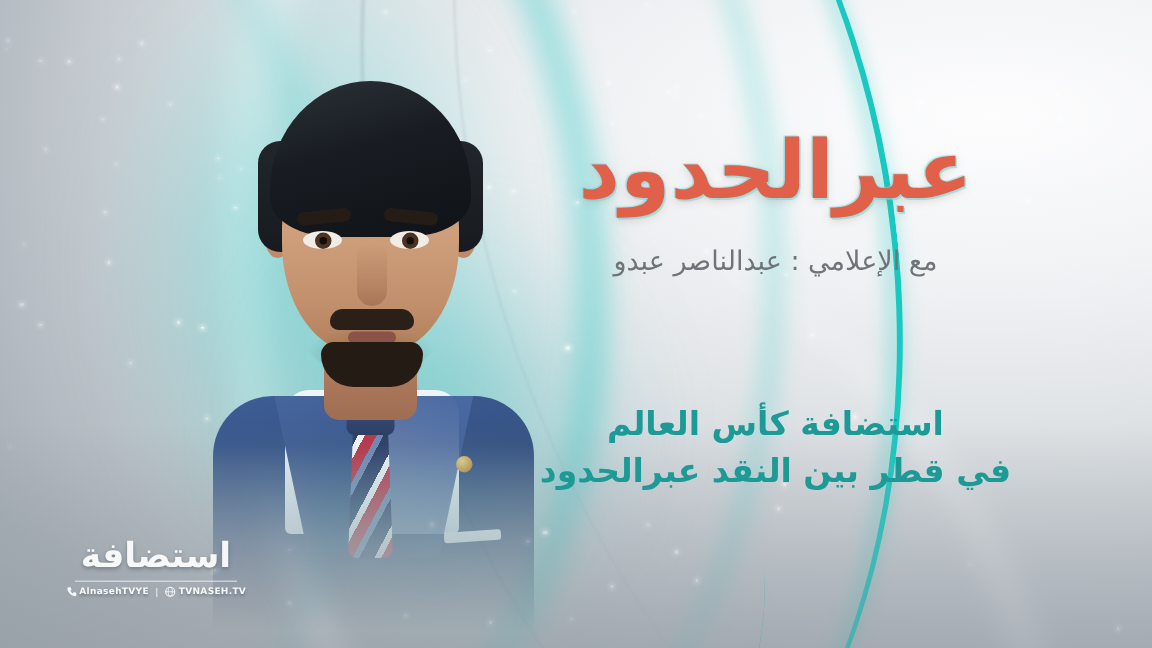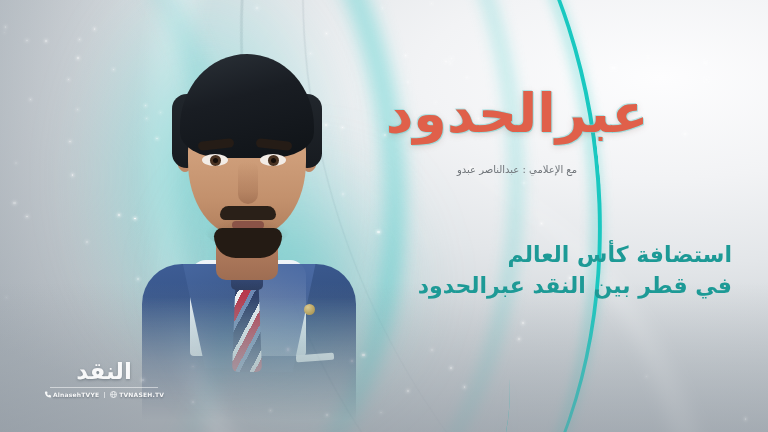--- a/index.html
+++ b/index.html
@@ -374,30 +374,31 @@
     line-height:1.05;
     text-shadow:
       0 0 1px rgba(120,215,215,0.9),
       1px 1px 0 rgba(120,215,215,0.55),
       -1px -1px 0 rgba(120,215,215,0.45),
       0 2px 6px rgba(150,120,110,0.25);
     text-align: center;
   }
   #presenter-line {
     margin-top:20px;
-    font-size:10px;
+    font-size:18px;
     color:#6f7479;
     line-height:1.3;
     font-weight:normal;
   }
 
   #headline-block {
     position:absolute;
-    right:36px; top:239px;
+    right:36px; top:268px;
     width:430px;
+    text-align:center;
     direction:rtl;
     color:#1d9a96;
     font-weight:bold;
     font-size:22px;
     line-height:1.42;
   }
   #headline-block .hl { display:block; white-space:nowrap; }
 
   
   #channel-logo {
@@ -598,21 +599,21 @@
     <div id="program-title">عبرالحدود</div>
     <div id="presenter-line">مع الإعلامي : عبدالناصر عبدو</div>
   </div>
 
   <div id="headline-block">
     <span class="hl">استضافة كأس العالم</span>
     <span class="hl">في قطر بين النقد عبرالحدود</span>
   </div>
 
   <div id="channel-logo">
-    <div id="logo-word">النقد</div>
+    <div id="logo-word">استضافة</div>
     <div id="logo-rule"></div>
     <div id="logo-handles">
       <span class="h-item">
         <svg class="h-ico" viewBox="0 0 16 16">
           <path d="M4 1h3l1.5 4-2 1.5a9 9 0 004 4L12 8.5 16 10v3a2 2 0 01-2 2A13 13 0 012 3a2 2 0 012-2z" fill="#ffffff"></path>
         </svg>
         <span class="h-strong">AlnasehTVYE</span>
       </span>
       <span class="hsep"></span>
       <span class="h-item">

